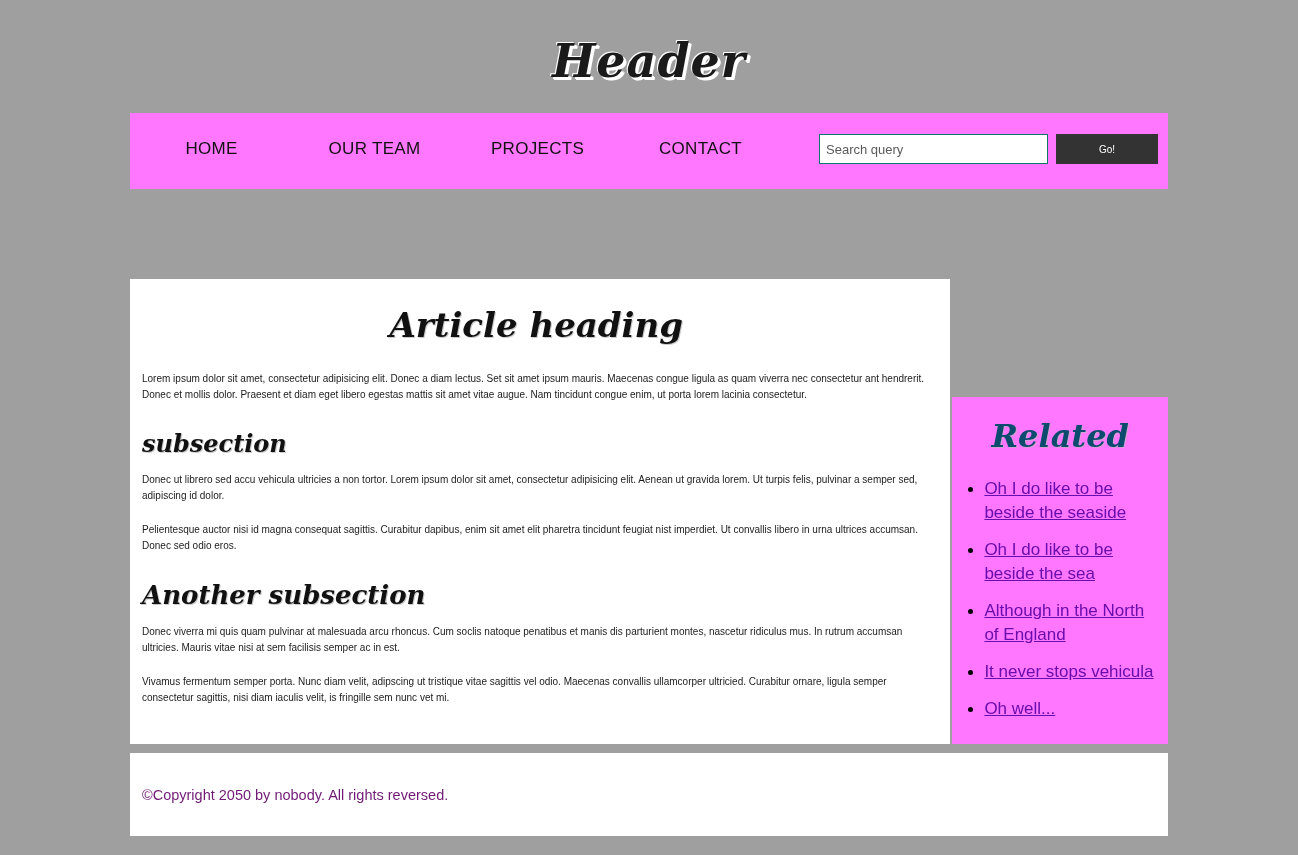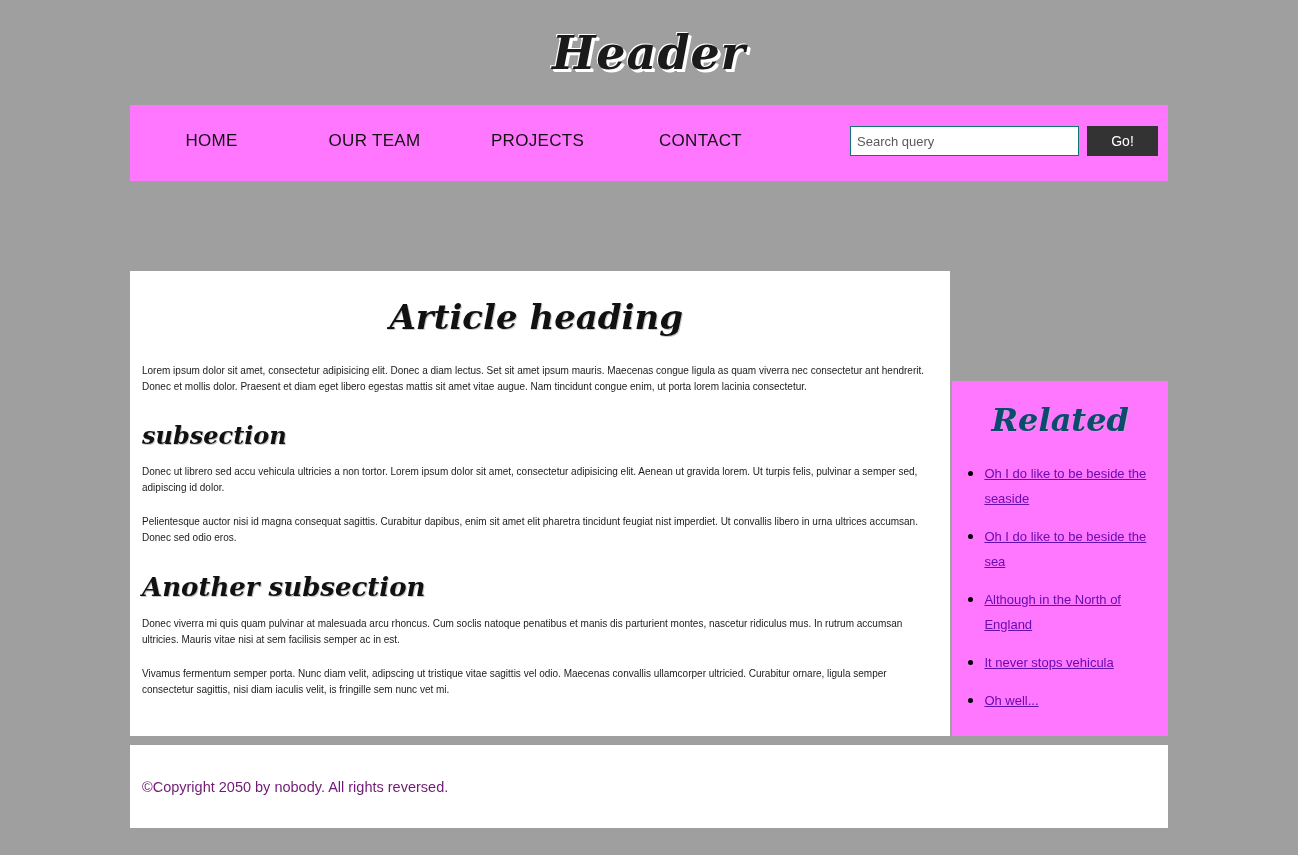--- a/index.html
+++ b/index.html
@@ -9,21 +9,21 @@
   body {
     width: 1298px;
     height: 855px;
     background: #9f9f9f;
     font-family: "Liberation Sans", sans-serif;
     overflow: hidden;
   }
 
   .page {
     width: 1038px;
-    margin: 0 auto;
+    margin: 8px auto;
     position: relative;
   }
 
   
   .site-header {
     height: 105px;
     display: flex;
     align-items: center;
     justify-content: center;
   }
@@ -75,26 +75,26 @@
     border: 1px solid #0f766e;
     background: #fff;
     font-size: 13px;
     color: #333;
     font-family: "Liberation Sans", sans-serif;
     box-sizing: content-box;
   }
   .search-input::placeholder { color: #5a5a5a; }
   .search-button {
     margin-left: 8px;
-    width: 71px;
+    width: 102px;
     height: 30px;
     background: #333333;
     color: #ffffff;
     border: none;
-    font-size: 14px;
+    font-size: 10px;
     font-family: "Liberation Sans", sans-serif;
     cursor: pointer;
   }
 
   
   .content-row {
     display: flex;
     align-items: flex-end;
     margin-top: 3px;
     height: 552px;
@@ -153,21 +153,21 @@
   .sidebar ul {
     margin: 0;
     padding-left: 22px;
   }
   .sidebar li {
     margin-bottom: 13px;
     line-height: 24px;
   }
   .sidebar a {
     color: #6a0dad;
-    font-size: 13px;
+    font-size: 17px;
   }
 
   
   .site-footer {
     background: #ffffff;
     height: 83px;
     margin-top: 9px;
     display: flex;
     align-items: center;
     padding-left: 12px;

